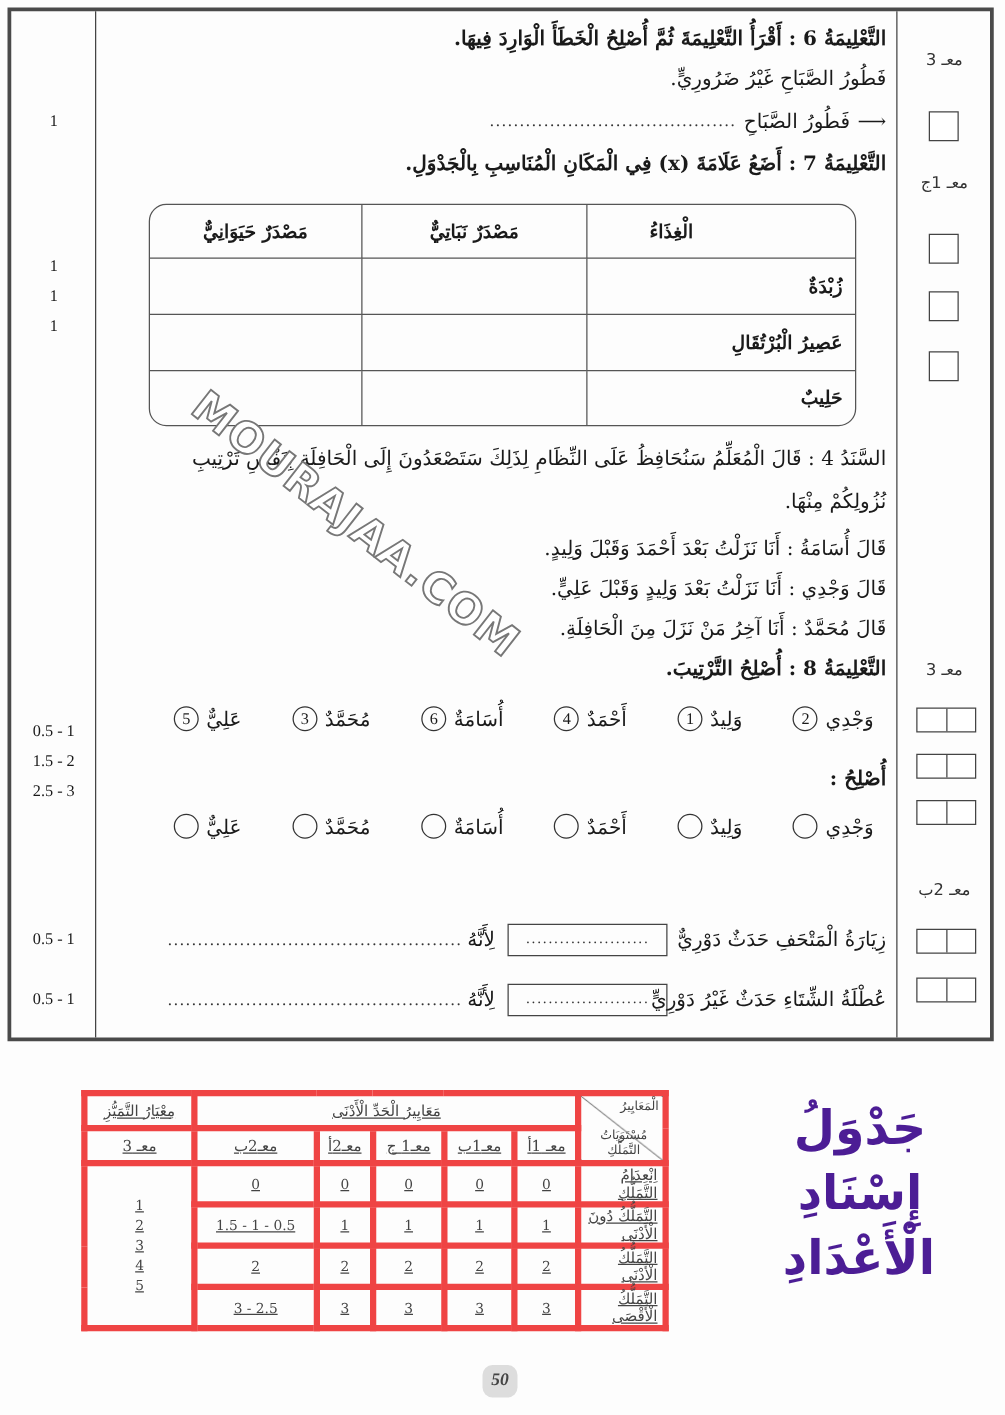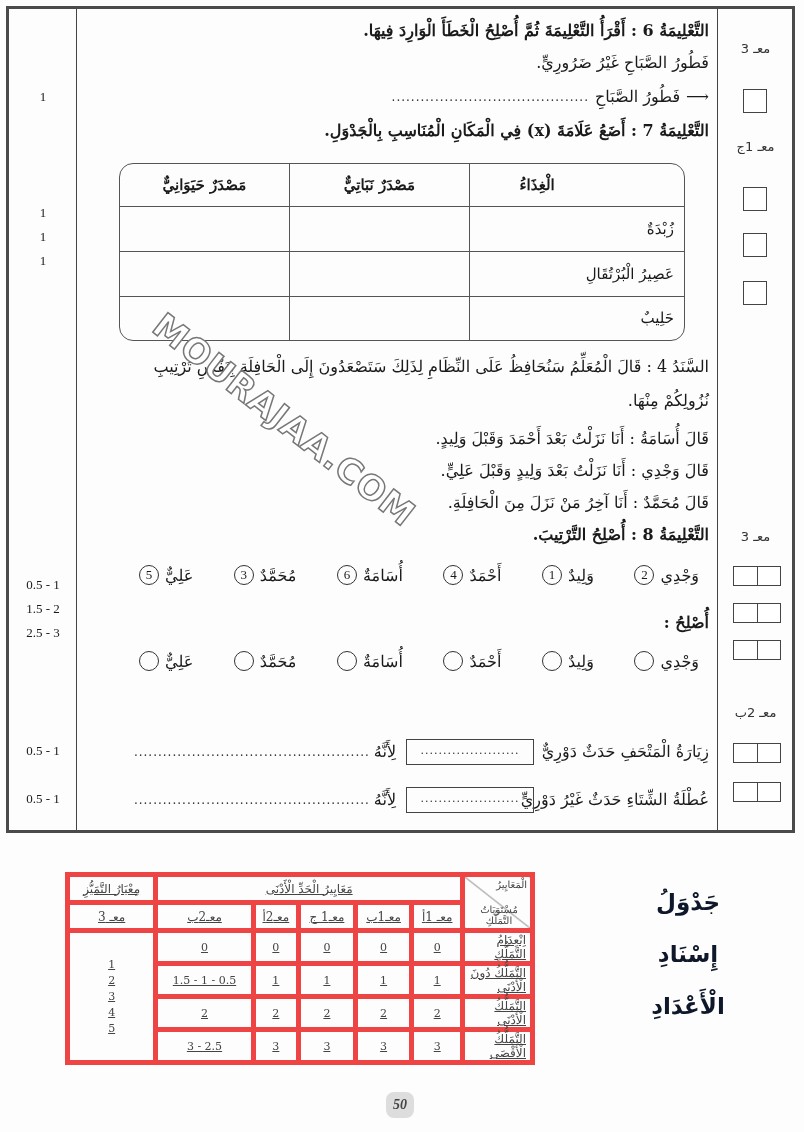--- a/index.html
+++ b/index.html
@@ -19,21 +19,21 @@
   .score { position: absolute; left: 0; width: 68px; text-align: center; font-size: 13px; font-family: "Liberation Serif", serif; }
   .crit { position: absolute; width: 75px; text-align: center; font-size: 13px; direction: rtl; font-family: "DejaVu Sans", sans-serif; color: #333; }
   .box1 { position: absolute; left: 25px; width: 24px; height: 24px; border: 1.5px solid #444; background: #fff; }
   .box2 { position: absolute; left: 15px; width: 48px; height: 20px; border: 1.5px solid #444; background: #fff; display: flex; }
   .box2 span { flex: 1; height: 100%; }
   .box2 span:first-child { border-right: 1.5px solid #444; }
 
   
   .t7 { position: absolute; left: 40px; top: 154px; width: 566px; height: 178px; border: 1.5px solid #555; border-radius: 14px; overflow: hidden; direction: rtl; }
   .t7 table { width: 100%; height: 100%; border-collapse: collapse; }
-  .t7 td, .t7 th { border: 1px solid #555; font-size: 15px; font-weight: normal; padding: 0 10px; text-align: right; }
+  .t7 td, .t7 th { border: 1px solid #555; font-size: 15px; font-weight: bold; padding: 0 10px; text-align: right; }
   .t7 th { height: 42px; text-align: center; font-weight: bold; }
   .t7 tr:first-child th { border-top: none; }
   .t7 tr td:first-child, .t7 tr th:first-child { border-right: none; }
   .t7 tr td:last-child, .t7 tr th:last-child { border-left: none; }
   .t7 tr:last-child td { border-bottom: none; }
 
   
   .order-row { position: absolute; left: 60px; width: 560px; display: flex; direction: rtl; justify-content: space-between; font-size: 16px; }
   .order-item { display: flex; align-items: center; gap: 6px; direction: rtl; }
   .circ { display: inline-block; width: 20px; height: 20px; border: 1.3px solid #333; border-radius: 50%; text-align: center; font-size: 13px; line-height: 18px; font-family: "Liberation Serif", serif; direction: ltr; }
@@ -46,21 +46,21 @@
   
   .gt { position: absolute; left: 65px; top: 872px; width: 470px; border-collapse: collapse; direction: rtl; font-size: 11px; color: #444; }
   .gt td, .gt th { border: 5px solid #ef4444; text-align: center; font-weight: normal; height: 20px; text-decoration: underline; }
   .gt .hdr { height: 28px; font-size: 12px; }
   .gt .lvl { text-align: right; padding-right: 4px; font-size: 12px; }
   .gt .diag { position: relative; width: 70px; background: linear-gradient(to top right, transparent calc(50% - 0.7px), #666 50%, transparent calc(50% + 0.7px)); font-size: 10px; }
   .gt .diag .a { position: absolute; top: 2px; right: 3px; }
   .gt .diag .b { position: absolute; bottom: 2px; left: 3px; }
   .gt .merged { line-height: 16px; }
 
-  .side-title { position: absolute; left: 628px; top: 876px; width: 120px; text-align: center; direction: rtl; font-family: "DejaVu Sans", sans-serif; font-weight: bold; font-size: 23px; line-height: 52px; color: #0f172a; }
+  .side-title { position: absolute; left: 628px; top: 876px; width: 120px; text-align: center; direction: rtl; font-family: "DejaVu Sans", sans-serif; font-weight: bold; font-size: 38px; line-height: 52px; color: #4c1d95; }
 
   .page-num { position: absolute; left: 386px; top: 1092px; width: 28px; height: 26px; border-radius: 8px; background: #ddd; text-align: center; font-family: "Liberation Serif", serif; font-style: italic; font-weight: bold; font-size: 14px; line-height: 26px; color: #444; }
 </style>
 </head>
 <body>
 
 <div class="frame">
 
   <div class="col-left">
     <div class="score" style="top:80px">1</div>

